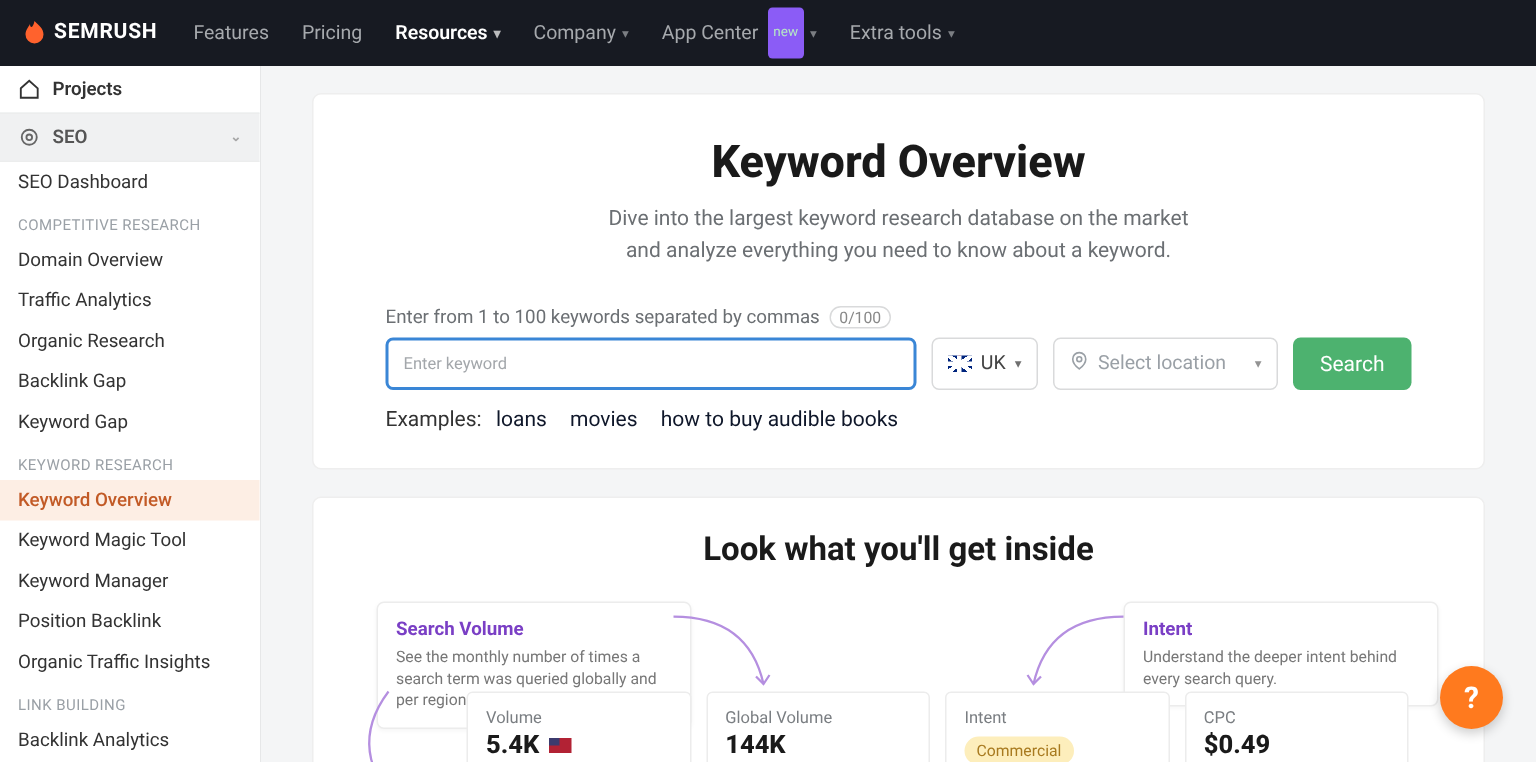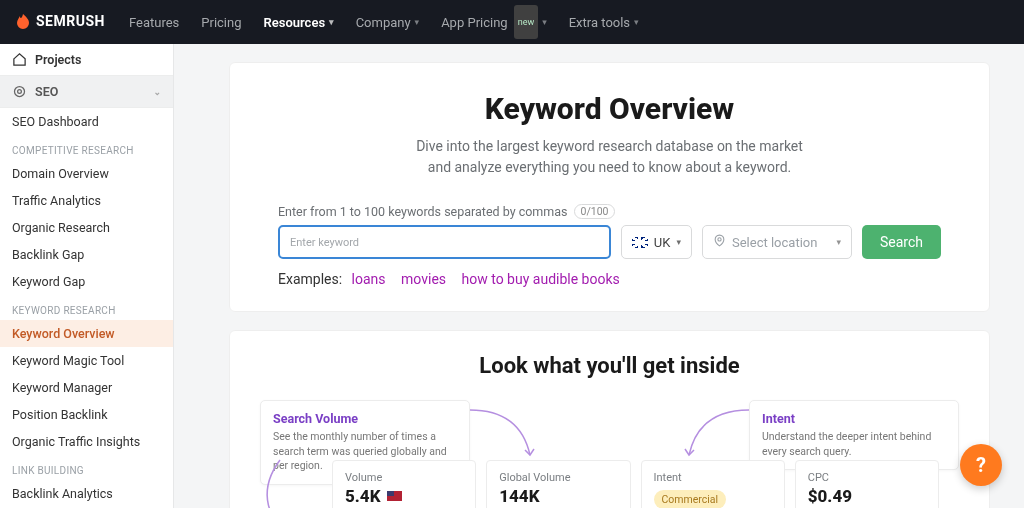--- a/index.html
+++ b/index.html
@@ -5,25 +5,25 @@
 * { margin: 0; padding: 0; box-sizing: border-box; font-family: -apple-system, BlinkMacSystemFont, "Segoe UI", Roboto, Arial, sans-serif; }
 body { background: #f4f5f6; color: #333; width: 1024px; height: 508px; overflow: hidden; }
 
 
 .topnav { background: #171a22; color: #fff; height: 44px; display: flex; align-items: center; padding: 0 14px; gap: 24px; font-size: 13px; }
 .brand { display: flex; align-items: flex-start; font-weight: 700; letter-spacing: 0.5px; font-size: 14px; }
 .brand svg { margin-right: 4px; }
 .nav-items { display: flex; gap: 22px; align-items: center; }
 .nav-item { color: #a6a9ad; cursor: pointer; display: flex; align-items: center; gap: 4px; }
 .nav-item.active { color: #fff; font-weight: 600; }
-.badge-new { background: #404040; color: #b6e7c5; font-size: 9px; padding: 12px 4px; border-radius: 3px; margin-left: 2px; }
+.badge-new { background: #8b5cf6; color: #b6e7c5; font-size: 9px; padding: 12px 4px; border-radius: 3px; margin-left: 2px; }
 .chev { font-size: 9px; opacity: .7; }
 
 
-.layout { display: flex; height: calc(508px - 44px); gap: 21px; }
+.layout { display: flex; height: calc(508px - 44px); }
 
 
 .sidebar { width: 174px; background: #fff; border-right: 1px solid #e6e7e8; overflow-y: auto; font-size: 12.5px; }
 .sb-row { display: flex; align-items: center; padding: 8px 12px; gap: 8px; color: #333; cursor: pointer; }
 .sb-top { font-weight: 600; }
 .sb-seo { background: #f0f1f2; justify-content: space-between; font-weight: 600; color: #555; border-top: 1px solid #eceded; border-bottom: 1px solid #eceded; }
 .sb-link { padding: 6px 12px; color: #333; cursor: pointer; }
 .sb-link.active { background: #fdeee4; color: #c25a26; font-weight: 500; }
 .sb-heading { padding: 10px 12px 4px; font-size: 10px; letter-spacing: .3px; color: #9aa0a6; }
 
@@ -39,21 +39,21 @@
 .kw-input::placeholder { color: #a3a7ab; }
 .sel { border: 1px solid #d9dadb; border-radius: 5px; background: #fff; padding: 8px 10px; font-size: 13px; display: flex; align-items: center; gap: 6px; cursor: pointer; color: #444; }
 .flag-uk { display:inline-block; width:16px; height:11px; background: linear-gradient(#00247d,#00247d); position:relative; }
 .flag-uk::before, .flag-uk::after { content:""; position:absolute; inset:0; }
 .flag-uk::before { background: linear-gradient(to bottom right, transparent 42%, #fff 42%, #fff 58%, transparent 58%), linear-gradient(to bottom left, transparent 42%, #fff 42%, #fff 58%, transparent 58%); }
 .flag-uk::after { background: linear-gradient(#fff,#fff) center/100% 3px no-repeat, linear-gradient(#fff,#fff) center/3px 100% no-repeat, linear-gradient(#cf142b,#cf142b) center/100% 1.6px no-repeat, linear-gradient(#cf142b,#cf142b) center/1.6px 100% no-repeat; }
 .loc-icon { color:#9aa0a6; }
 .btn-search { background: #4db26f; color: #fff; border: none; border-radius: 5px; padding: 8px 18px; font-size: 14px; font-weight: 400; cursor: pointer; }
 .examples { font-size: 14px; }
 .examples .lbl { color: #333; margin-right: 6px; }
-.examples a { color: #a21caf; text-decoration: none; margin-right: 12px; cursor: pointer; }
+.examples a { color: #0f172a; text-decoration: none; margin-right: 12px; cursor: pointer; }
 
 .card2 { background: #fff; border: 1px solid #eee; border-radius: 6px; padding: 22px 30px; }
 .look-title { text-align: center; font-size: 22px; font-weight: 700; color: #1a1a1a; margin-bottom: 22px; }
 .preview-area { position: relative; height: 160px; }
 .callout { position: absolute; background: #fff; border: 1px solid #ececec; border-radius: 5px; padding: 10px 12px; width: 210px; box-shadow: 0 1px 3px rgba(0,0,0,.04); }
 .callout h4 { font-size: 12.5px; color: #7a3fc5; font-weight: 700; margin-bottom: 4px; }
 .callout .co2 { color: #d35a3b; }
 .callout p { font-size: 10.5px; color: #777; line-height: 1.4; }
 .metric-row { position: absolute; left: 72px; right: 20px; top: 60px; display: flex; gap: 10px; }
 .metric { flex: 1; background: #fff; border: 1px solid #ececec; border-radius: 4px; padding: 10px 12px; min-width: 0; }
@@ -86,21 +86,21 @@
       </div>
     <div class="nav-item active">
         <span>Resources</span>
         <span class="chev">▾</span>
       </div>
     <div class="nav-item">
         <span>Company</span>
         <span class="chev">▾</span>
       </div>
     <div class="nav-item">
-        <span>App Pricing</span>
+        <span>App Center</span>
         <span class="badge-new">new</span>
         <span class="chev">▾</span>
       </div>
     <div class="nav-item">
         <span>Extra tools</span>
         <span class="chev">▾</span>
       </div>
   </div>
 </div>
 
@@ -179,21 +179,21 @@
         <a>loans</a>
         <a>movies</a>
         <a>how to buy audible books</a>
       </div>
     </div>
 
     <div class="card2">
       <h2 class="look-title">Look what you'll get inside</h2>
       <div class="preview-area">
 
-        <div class="callout" style="left:0;top:0">
+        <div class="callout" style="left:12px;top:0">
           <h4>Search Volume</h4>
           <p>See the monthly number of times a search term was queried globally and per region.</p>
         </div>
 
         <div class="callout" style="right:0;top:0">
           <h4 class="co2" style="color:#7a3fc5">Intent</h4>
           <p>Understand the deeper intent behind every search query.</p>
         </div>
 
         <svg class="arrow" style="left:-20px;top:50px" width="100" height="100">

